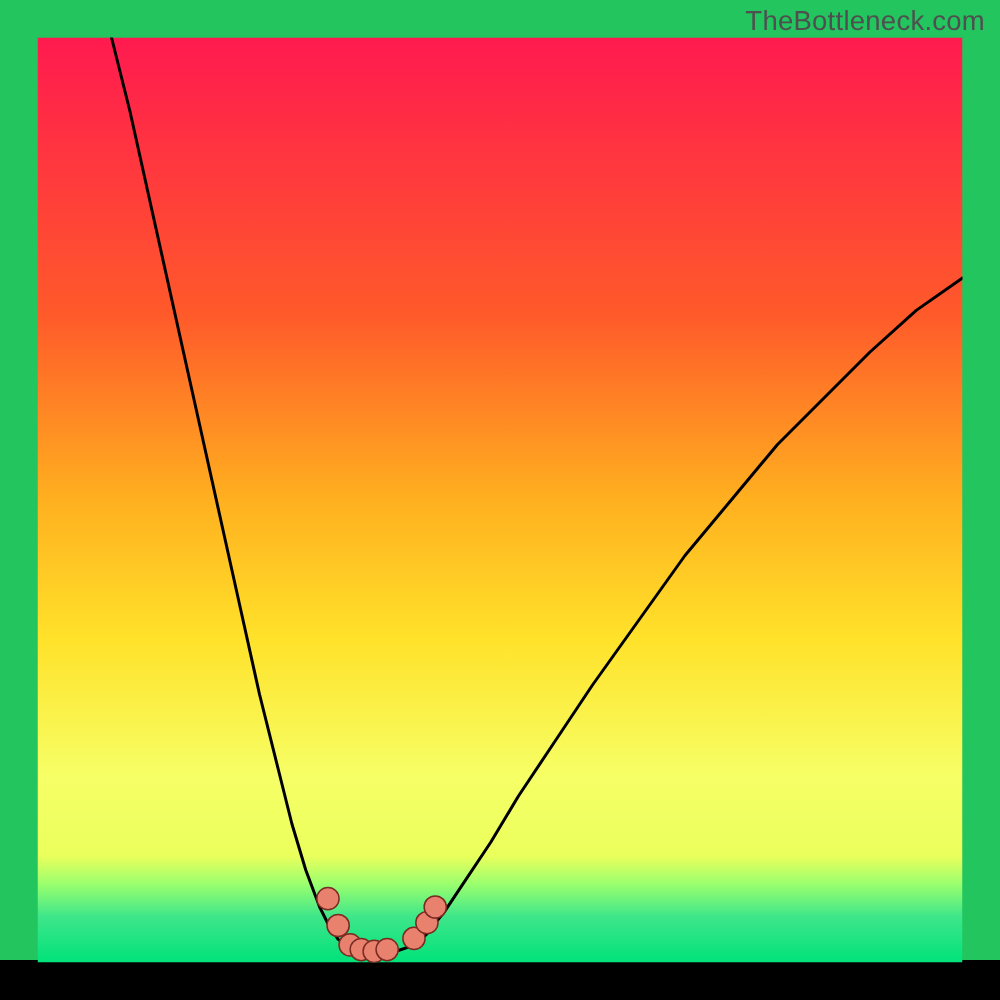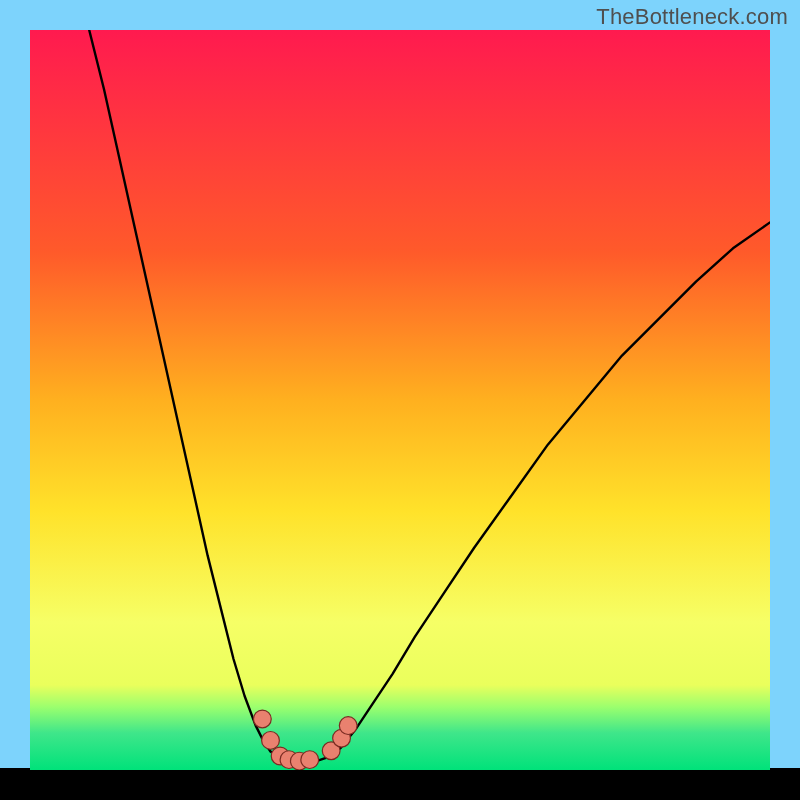--- a/index.html
+++ b/index.html
@@ -10,21 +10,21 @@
     overflow: hidden;
     background: #000;
     font-family: Arial, Helvetica, sans-serif;
   }
   .frame {
     position: absolute;
     left: 0;
     top: 0;
     width: 800px;
     height: 768px;
-    background: #7dd3fc;
+    background: #22c55e;
   }
   .plot {
     position: absolute;
     left: 30px;
     top: 30px;
     width: 740px;
     height: 740px;
   }
   .watermark {
     position: absolute;

